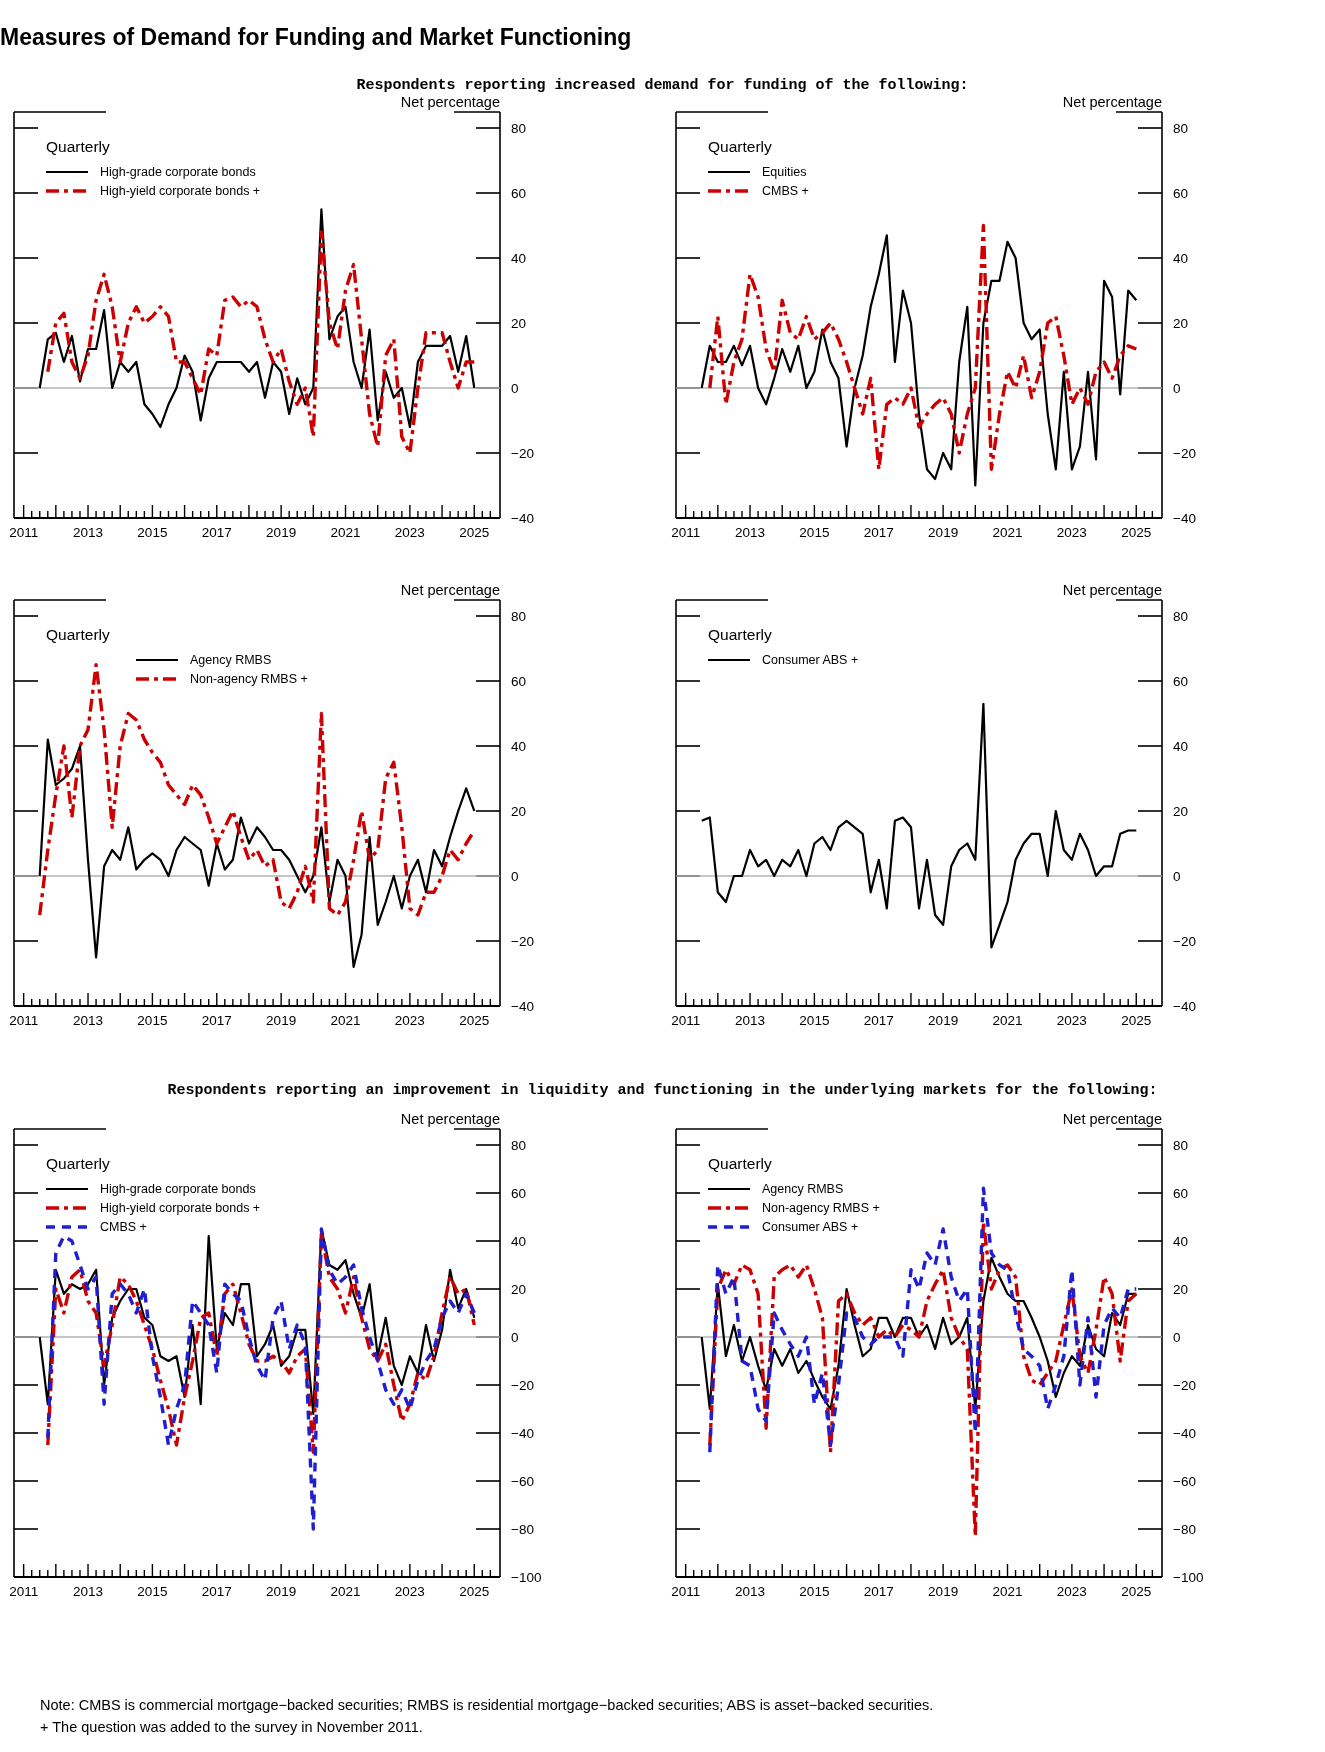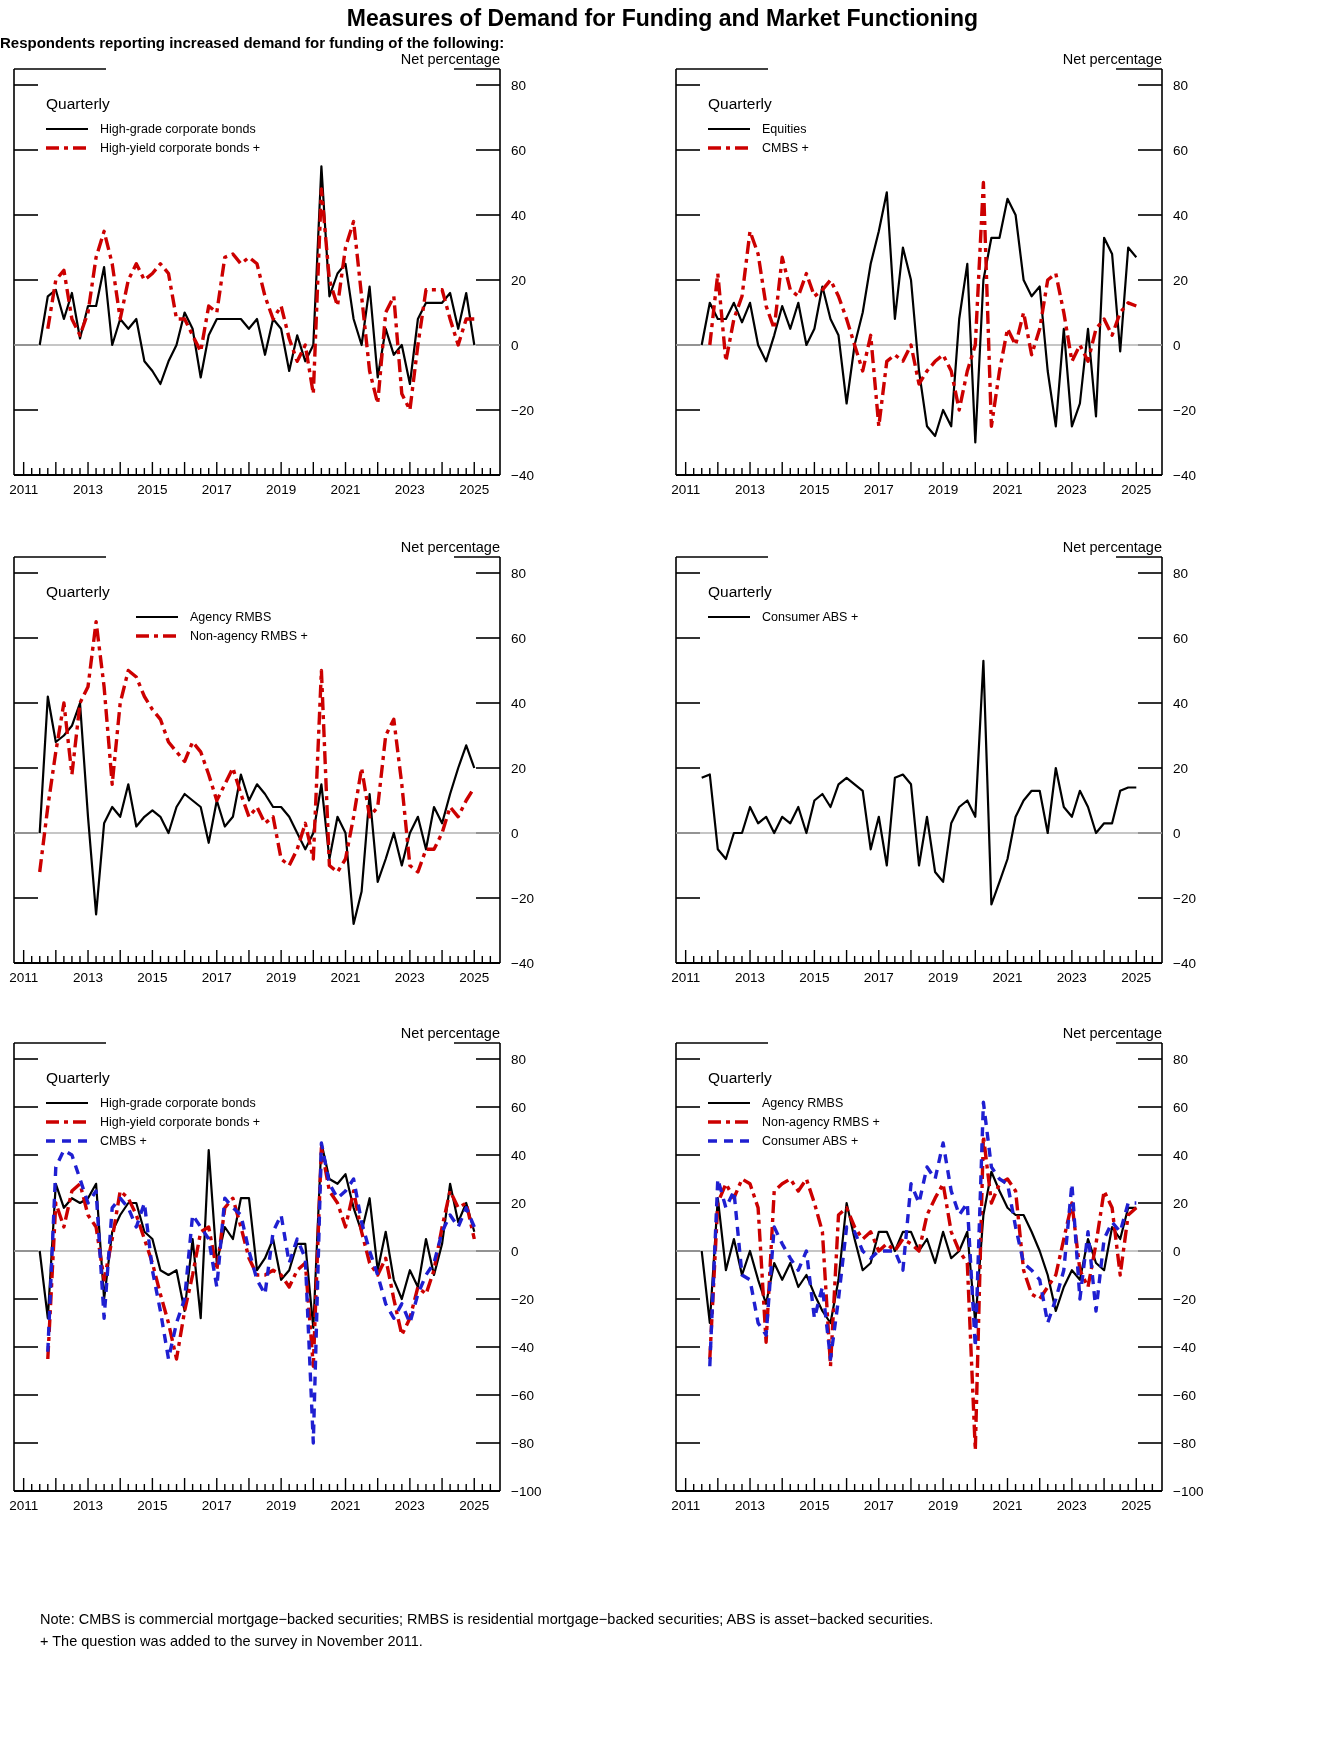--- a/index.html
+++ b/index.html
@@ -1,18 +1,18 @@
 <!DOCTYPE html>
 <html><head>
 <meta charset="utf-8">
 <style>
   html,body{margin:0;padding:0;background:#fff;color:#000;}
   body{width:1325px;font-family:"Liberation Sans",sans-serif;}
-  .title{text-align:center;font-size:23px;font-weight:bold;padding-top:5px;}
-  .subtitle{font-size:15px;font-weight:bold;margin-top:2px;}
+  .title{text-align:left;font-size:23px;font-weight:bold;padding-top:24px;}
+  .subtitle{text-align:center;font-size:15px;font-weight:bold;margin-top:26px;font-family:Liberation Mono, monospace;}
   .row{display:flex;width:1325px;}
   .chart-cell{width:662px;}
   .row2{margin-top:14px;}
   .row3{margin-top:12px;}
   svg text{font-family:"Liberation Sans",sans-serif;fill:#000;}
   .notes{margin:68px 0 0 40px;font-size:14.5px;line-height:1.5;}
 </style>
 </head>
 <body>
 
@@ -423,20 +423,21 @@
           <text x="345.509933774835" y="443" text-anchor="middle" font-size="13.5">2021</text>
           <text x="409.8807947019877" y="443" text-anchor="middle" font-size="13.5">2023</text>
           <text x="474.2516556291404" y="443" text-anchor="middle" font-size="13.5">2025</text>
           <polyline points="39.7,238.8 47.8,235.5 55.8,310.3 63.9,320.0 71.9,294.0 80.0,294.0 88.0,268.0 96.1,284.3 104.1,277.8 112.2,294.0 120.2,277.8 128.3,284.3 136.3,268.0 144.4,294.0 152.4,261.5 160.4,255.0 168.5,268.0 176.5,245.3 184.6,238.8 192.6,245.3 200.7,251.8 208.7,310.3 216.8,277.8 224.8,326.5 232.9,238.8 240.9,235.5 249.0,245.3 257.0,326.5 265.0,277.8 273.1,333.0 281.1,342.8 289.2,284.3 297.2,268.0 305.3,261.5 313.3,277.8 321.4,121.8 329.4,365.5 337.5,342.8 345.5,320.0 353.6,277.8 361.6,261.5 369.6,251.8 377.7,251.8 385.7,294.0 393.8,229.0 401.8,268.0 409.9,277.8 417.9,251.8 426.0,268.0 434.0,294.0 442.1,284.3 450.1,284.3 458.2,251.8 466.2,248.5 474.3,248.5" fill="none" stroke="#000000" stroke-width="2.2" stroke-linejoin="round"></polyline>
           <text x="46" y="58" font-size="15.5">Quarterly</text>
           <line x1="46" y1="78" x2="88" y2="78" stroke="#000000" stroke-width="2.2"></line>
           <text x="100" y="82" font-size="12.5">Consumer ABS +</text>
         </svg></div>
   </div>
 
+  <div class="subtitle">Respondents reporting an improvement in liquidity and functioning in the underlying markets for the following:</div>
 
   <div class="row row3">
     <div class="chart-cell"><svg width="662" height="512" viewBox="0 0 662 512">
           <text x="500" y="13" text-anchor="end" font-size="14.5">Net percentage</text>
           <line x1="14" y1="18" x2="14" y2="466" stroke="#000" stroke-width="1.6"></line>
           <line x1="500" y1="18" x2="500" y2="466" stroke="#000" stroke-width="1.6"></line>
           <line x1="14" y1="466" x2="500" y2="466" stroke="#000" stroke-width="1.8"></line>
           <line x1="14" y1="18" x2="106" y2="18" stroke="#000" stroke-width="1.6"></line>
           <line x1="454" y1="18" x2="500" y2="18" stroke="#000" stroke-width="1.6"></line>
           <line x1="14" y1="34" x2="38" y2="34" stroke="#000" stroke-width="1.6"></line>

